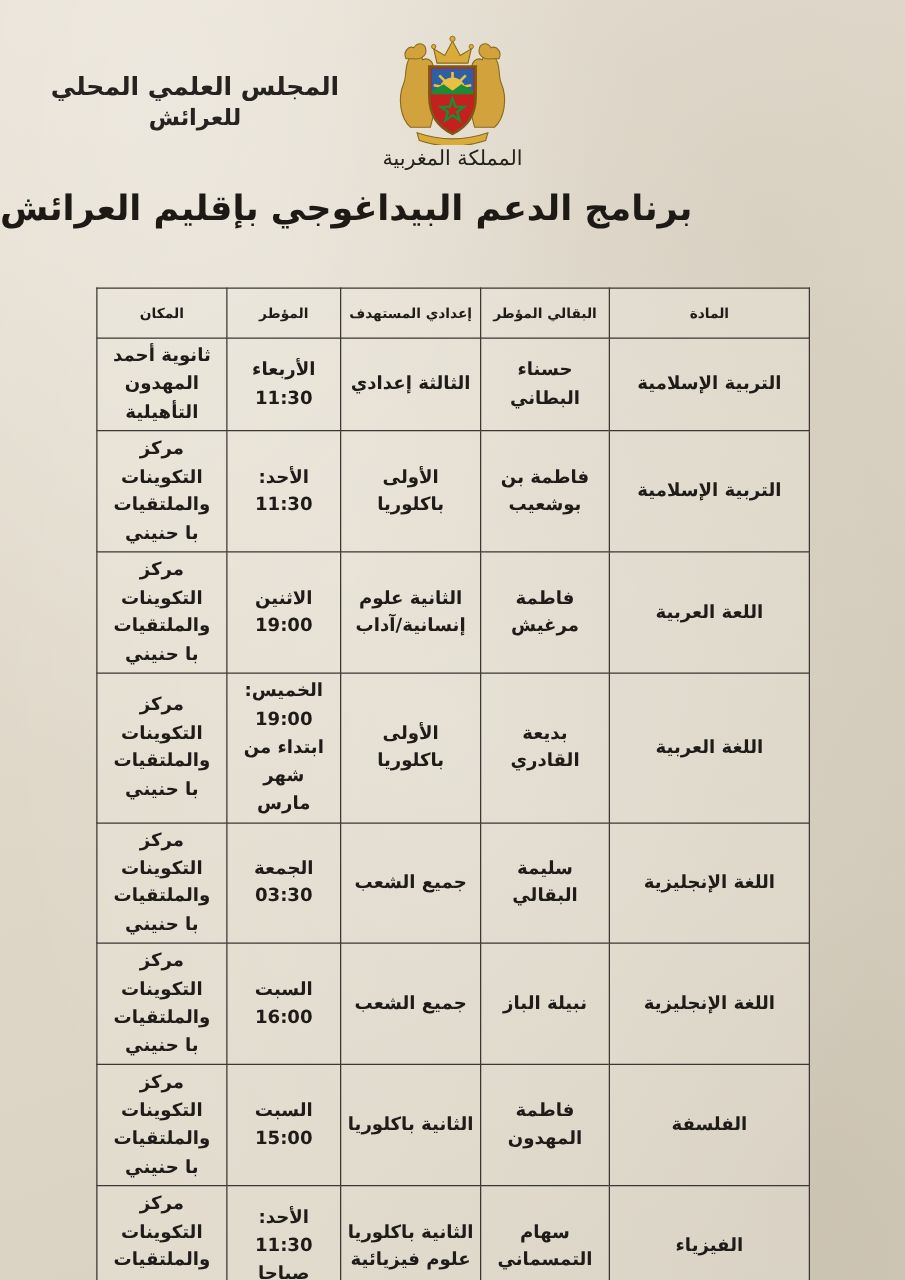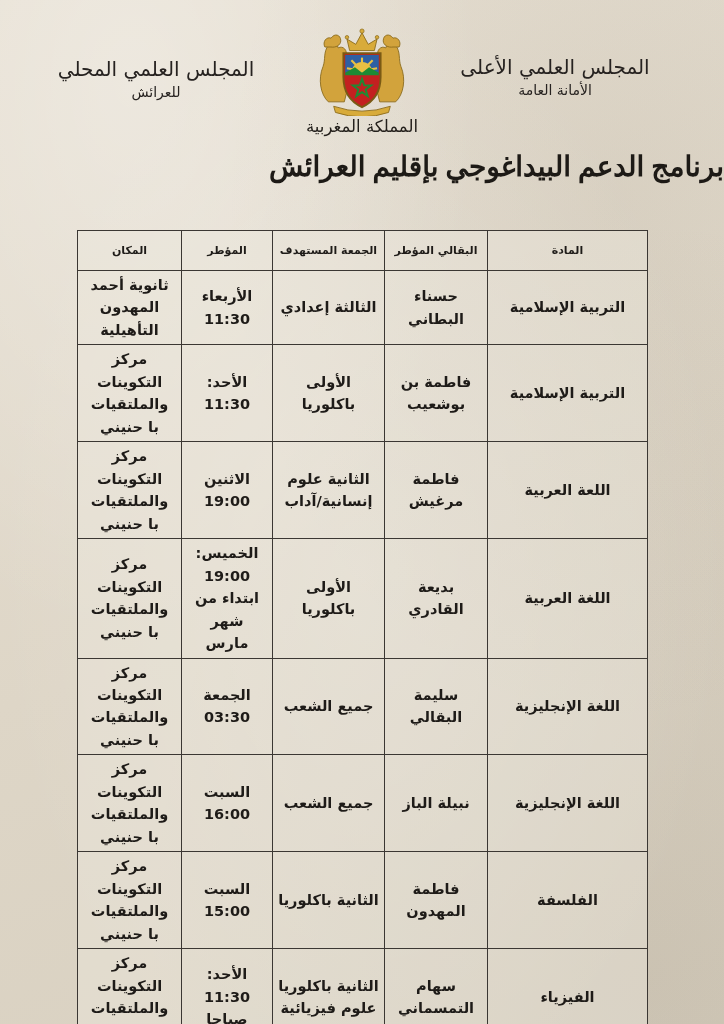--- a/index.html
+++ b/index.html
@@ -13,41 +13,40 @@
     background-image:
       radial-gradient(ellipse at 18% 8%, rgba(255,255,255,.30), transparent 42%),
       radial-gradient(ellipse at 85% 20%, rgba(130,118,98,.10), transparent 45%),
       radial-gradient(ellipse at 50% 55%, rgba(255,255,255,.22), transparent 72%),
       radial-gradient(ellipse at 90% 95%, rgba(120,108,90,.14), transparent 55%),
       linear-gradient(160deg,#e7e0d3 0%,#ded6c7 55%,#d8d0c0 100%);
     color:#211e1a;
   }
   
   .council{
-    position:absolute;top:54px;text-align:center;font-weight:normal;
+    position:absolute;top:54px;text-align:center;font-weight:bold;
     color:#262220;line-height:1.35;
   }
   .council .l1{font-size:20px;}
-  .council .l2{font-size:14px;text-align:center;}
+  .council .l2{font-size:18px;text-align:center;}
   .council.supreme{right:44px;width:250px;}
   .council.local{left:36px;width:240px;top:56px;}
   .emblem-wrap{
     position:absolute;top:24px;left:50%;transform:translateX(-50%);
     width:120px;text-align:center;
   }
   .emblem-wrap svg{display:block;margin:0 auto;}
   .kingdom{
     font-size:16.5px;font-weight:normal;margin-top:1px;color:#24201c;
     letter-spacing:.2px;
   }
   .title{
     position:absolute;top:150px;left:0;width:100%;margin:0;
-    text-align:right;font-size:28px;font-weight:bold;color:#1d1a16;
+    text-align:left;font-size:28px;font-weight:bold;color:#1d1a16;
     letter-spacing:.3px;
-    font-family:Liberation Serif, serif;
   }
   
   table.schedule{
     position:absolute;top:230px;right:76px;width:570px;
     border-collapse:collapse;table-layout:fixed;
     font-family:"DejaVu Sans", sans-serif;
   }
   table.schedule th, table.schedule td{
     border:1.6px solid #3b3733;
     text-align:center;vertical-align:middle;
@@ -57,24 +56,20 @@
     word-wrap:break-word;
   }
   table.schedule thead th{height:33px;font-size:11px;}
   table.schedule tbody td{height:45px;font-size:14.5px;line-height:1.55;}
 </style>
 </head>
 <body>
 
 <div class="page">
 
-  <div class="council supreme">
-    <div class="l1">المجلس العلمي الأعلى</div>
-    <div class="l2">الأمانة العامة</div>
-  </div>
 
   <div class="emblem-wrap">
     <svg width="108" height="92" viewBox="0 0 120 104">
 
       <g fill="#d2a33c" stroke="#8a6a1c" stroke-width="1">
         <path d="M22,88 C13,80 10,62 16,48 C19,40 16,32 22,24 C26,19 32,21 33,27 C39,24 44,30 42,37 C45,48 46,62 44,72 L40,88 Z"></path>
         <path d="M18,26 C15,20 20,14 25,16 C29,10 36,12 36,19 C36,24 30,27 25,26 Z"></path>
       </g>
 
       <g fill="#d2a33c" stroke="#8a6a1c" stroke-width="1" transform="scale(-1,1) translate(-120,0)">
@@ -121,21 +116,21 @@
       <col style="width:160px">
         <col style="width:103px">
         <col style="width:112px">
         <col style="width:91px">
         <col style="width:104px">
     </colgroup>
     <thead>
       <tr>
         <th>المادة</th>
         <th>البقالي المؤطر</th>
-        <th>الجمعة المستهدف</th>
+        <th>إعدادي المستهدف</th>
         <th>المؤطر</th>
         <th>المكان</th>
       </tr>
     </thead>
     <tbody>
         <tr>
           <td>التربية الإسلامية</td>
           <td>حسناء البطاني</td>
           <td>الثالثة إعدادي</td>
           <td>الأربعاء 11:30</td>

